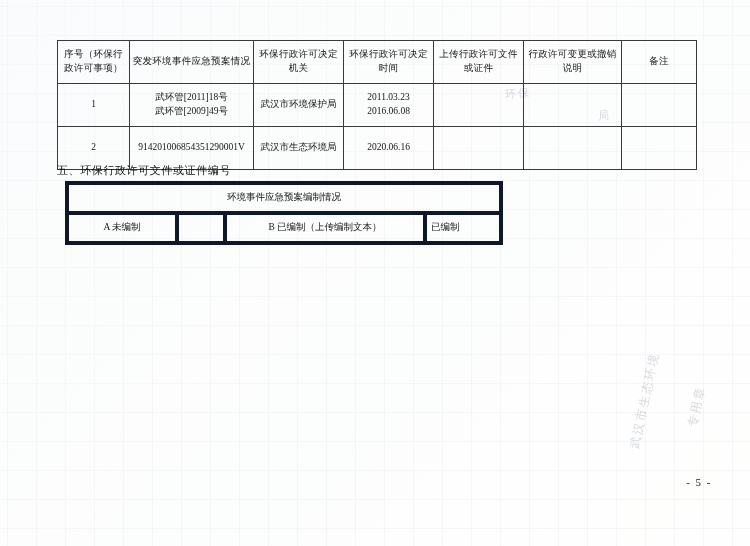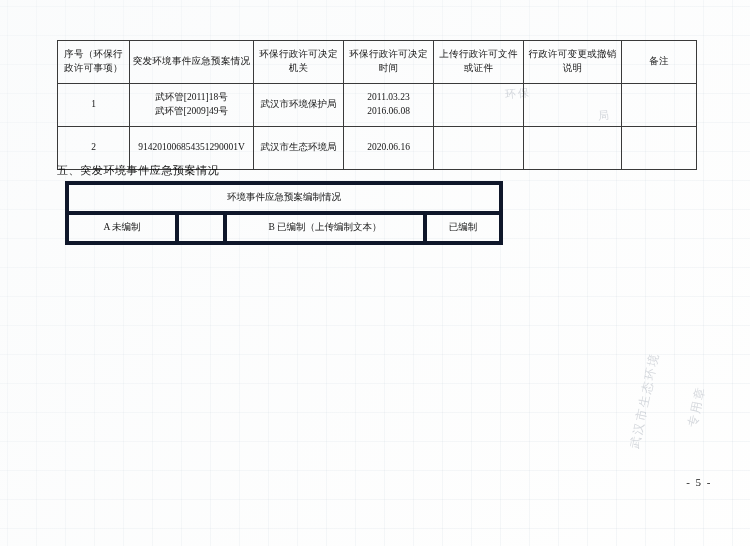--- a/index.html
+++ b/index.html
@@ -106,21 +106,20 @@
     vertical-align: middle;
   }
   .plan-title {
     text-align: center;
   }
   .cell-left {
     text-align: center;
     padding-left: 14px;
   }
   .cell-center {
-    text-align: center;
   }
 
   
   .page-number {
     position: absolute;
     right: 38px;
     top: 476px;
     font-size: 11px;
     letter-spacing: 1.5px;
     color: #151515;
@@ -199,21 +198,21 @@
         <td class="cell-lines">
           <span>2020.06.16</span>
         </td>
         <td></td>
         <td></td>
         <td></td>
       </tr>
     </tbody>
   </table>
 
-  <div class="section-heading">五、突发环境事件应急预案情况</div>
+  <div class="section-heading">五、环保行政许可文件或证件编号</div>
 
   <table class="plan-table">
     <colgroup>
       <col style="width:110px">
       <col style="width:48px">
       <col style="width:200px">
       <col style="width:76px">
     </colgroup>
     <tbody>
       <tr>

